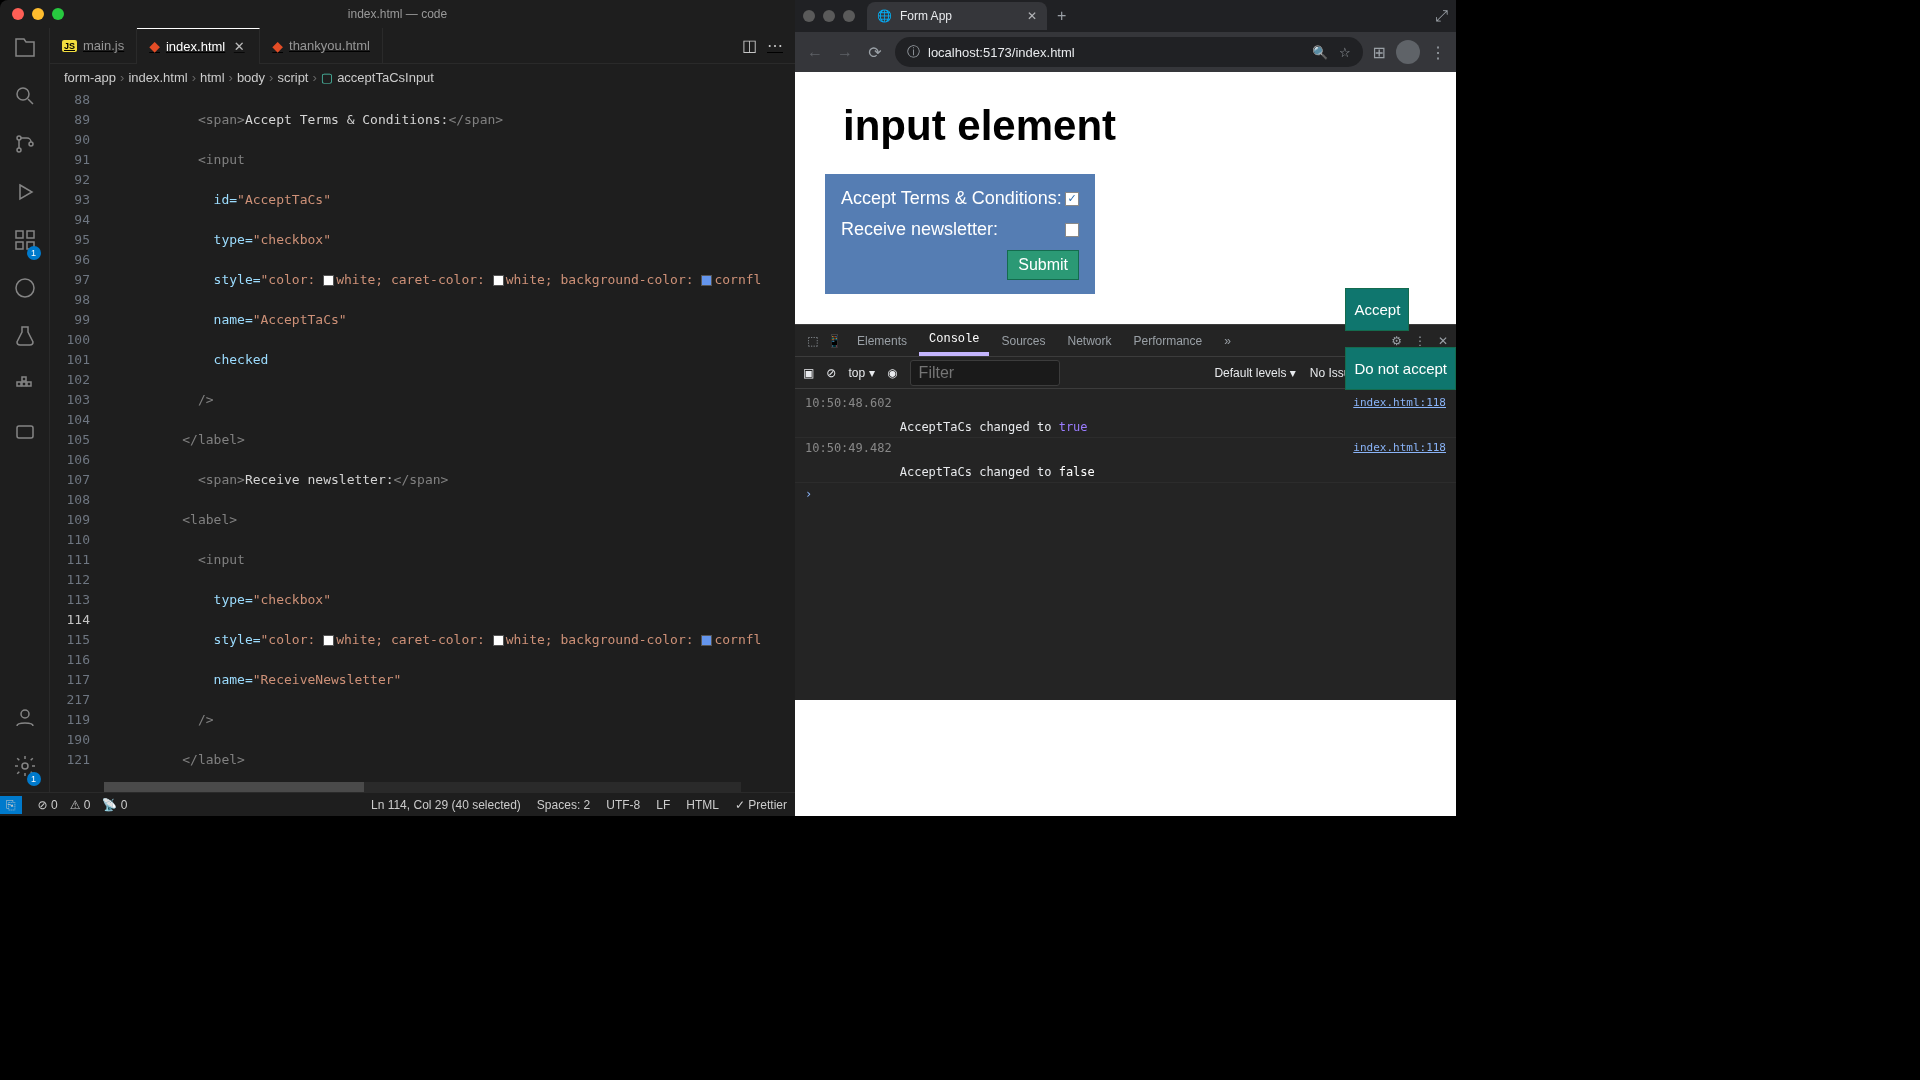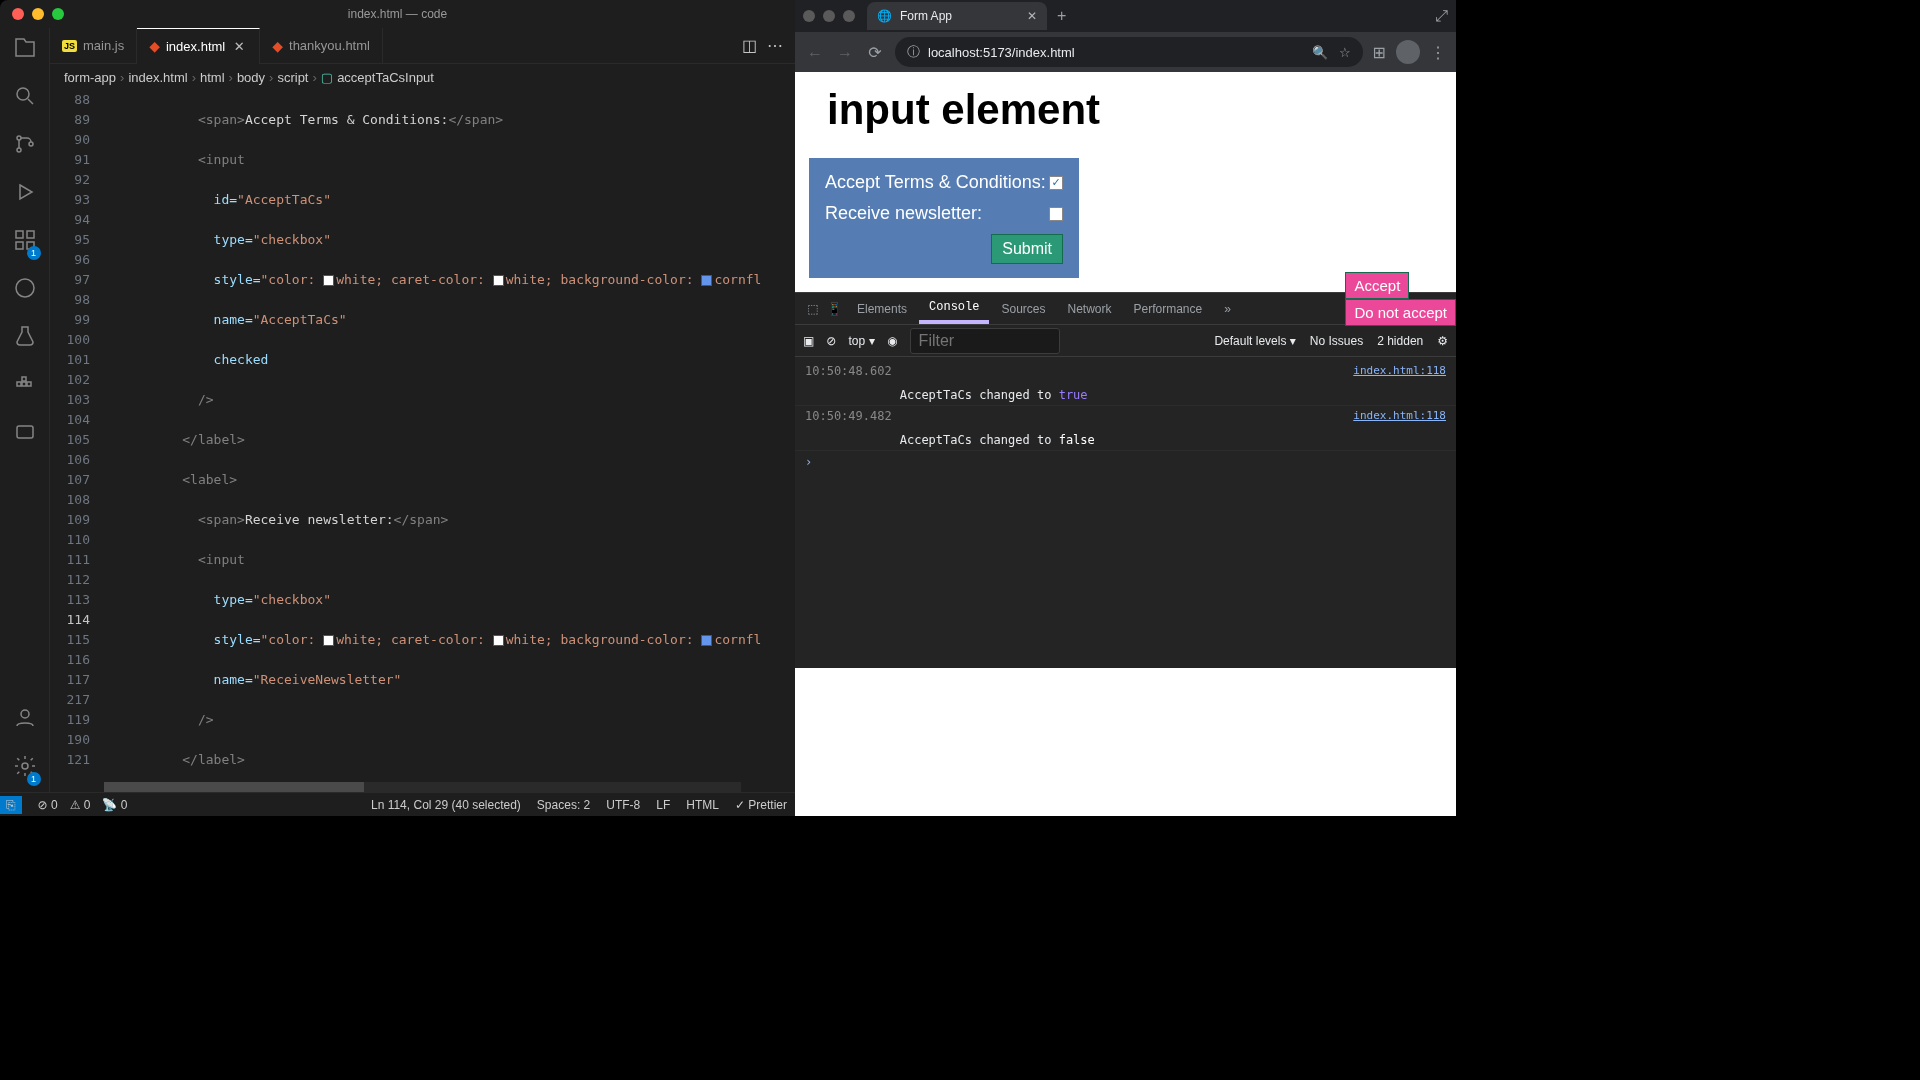--- a/index.html
+++ b/index.html
@@ -12,21 +12,21 @@
 .dot.yellow { background: #ffbd2e; }
 .dot.green { background: #27c93f; }
 .win-title { position: absolute; left: 50%; transform: translateX(-50%); font-size: 12px; color: #999; }
 .vscode-body { flex: 1; display: flex; overflow: hidden; }
 .activity-bar { width: 50px; background: #1e1e1e; display: flex; flex-direction: column; align-items: center; padding-top: 8px; gap: 20px; border-right: 1px solid #2a2a2a; }
 .activity-bar svg { width: 24px; height: 24px; fill: none; stroke: #858585; stroke-width: 1.5; cursor: pointer; }
 .activity-bottom { margin-top: auto; margin-bottom: 10px; display: flex; flex-direction: column; gap: 20px; align-items: center; }
 .badge { position: absolute; background: #007acc; color: #fff; font-size: 9px; border-radius: 8px; padding: 0 4px; min-width: 14px; text-align: center; line-height: 14px; }
 .activity-item { position: relative; }
 .editor-area { flex: 1; display: flex; flex-direction: column; overflow: hidden; }
-.tabs { height: 36px; display: flex; align-items: center; background: #1e1e1e; border-bottom: 1px solid #2a2a2a; }
+.tabs { height: 36px; display: flex; align-items: center; background: #1e1e1e; border-bottom: 1px solid #2a2a2a; text-decoration: underline; }
 .tab { height: 36px; display: flex; align-items: center; padding: 0 12px; gap: 6px; font-size: 13px; color: #969696; cursor: pointer; border-right: 1px solid #2a2a2a; }
 .tab.active { background: #1e1e1e; color: #fff; border-top: 1px solid #fff; }
 .tab-close { width: 16px; height: 16px; display: inline-flex; align-items: center; justify-content: center; opacity: 0.7; }
 .js-icon { background: #f1dd3f; color: #000; font-size: 9px; font-weight: bold; padding: 1px 2px; border-radius: 2px; }
 .html-icon { color: #e44d26; font-size: 14px; }
 .tab-actions { margin-left: auto; display: flex; gap: 10px; padding-right: 12px; color: #c5c5c5; }
 .breadcrumbs { height: 26px; display: flex; align-items: center; padding: 0 14px; font-size: 13px; color: #999; gap: 4px; background: #1e1e1e; }
 .crumb { color: #ccc; }
 .crumb-sep { color: #666; }
 .code-area { flex: 1; display: flex; font-family: "SF Mono", Menlo, Consolas, monospace; font-size: 13px; line-height: 20px; overflow: hidden; }
@@ -59,28 +59,28 @@
 .br-max { margin-left: auto; color: #9aa0a6; }
 .br-toolbar { height: 40px; background: #35363a; display: flex; align-items: center; padding: 0 10px; gap: 10px; }
 .br-icon { width: 20px; height: 20px; color: #9aa0a6; display: flex; align-items: center; justify-content: center; cursor: pointer; }
 .br-icon.disabled { opacity: 0.4; }
 .url-bar { flex: 1; background: #202124; border-radius: 16px; height: 30px; display: flex; align-items: center; padding: 0 12px; color: #e8eaed; font-size: 13px; gap: 8px; }
 .url-bar .info { color: #9aa0a6; }
 .url-end { margin-left: auto; display: flex; gap: 10px; color: #9aa0a6; }
 .br-actions { display: flex; gap: 10px; color: #9aa0a6; align-items: center; }
 .avatar-circle { width: 24px; height: 24px; border-radius: 50%; background: #5f6368; }
 .page { flex: 1; background: #fff; display: flex; flex-direction: column; position: relative; }
-.page-content { padding: 14px; }
+.page-content { padding: 30px; }
 .page h1 { font-size: 42px; font-weight: 800; color: #000; margin-left: 18px; }
 .form-box { background: #557db3; padding: 14px 16px; margin-top: 24px; width: 270px; color: #fff; font-size: 18px; display: flex; flex-direction: column; gap: 10px; }
 .form-row { display: flex; align-items: center; justify-content: space-between; }
 .chk { width: 14px; height: 14px; background: #fff; border: 1px solid #888; display: inline-flex; align-items: center; justify-content: center; color: #2b6cb0; font-size: 11px; }
 .submit-btn { align-self: flex-end; background: #2b9975; color: #fff; border: 1px solid #146b4e; padding: 5px 10px; font-size: 16px; cursor: pointer; }
 .float-btns { position: absolute; right: 0; top: 200px; }
-.float-btn { background: #ec4899; color: #fff; border: 1px solid #146b4e; padding: 4px 8px; font-size: 15px; display: block; text-align: right; cursor: pointer; }
+.float-btn { background: #0f766e; color: #fff; border: 1px solid #146b4e; padding: 12px 8px; font-size: 15px; display: block; text-align: right; cursor: pointer; margin-top: 16px; }
 
 
 .devtools { height: 376px; background: #242424; border-top: 1px solid #3c3c3c; display: flex; flex-direction: column; color: #e8eaed; font-size: 12px; }
 .dt-tabs { height: 32px; display: flex; align-items: center; padding: 0 8px; gap: 2px; border-bottom: 1px solid #3c3c3c; }
 .dt-tab { padding: 6px 10px; color: #9aa0a6; cursor: pointer; }
 .dt-tab.active { color: #ffffff; border-bottom: 4px solid #c4b5fd; font-family: Liberation Mono, monospace; }
 .dt-end { margin-left: auto; display: flex; gap: 12px; color: #9aa0a6; align-items: center; }
 .dt-toolbar { height: 32px; display: flex; align-items: center; padding: 0 8px; gap: 12px; border-bottom: 1px solid #3c3c3c; }
 .dt-filter { background: #1a1a1a; border: 1px solid #3c3c3c; color: #9aa0a6; padding: 3px 8px; border-radius: 3px; width: 150px; font-size: 16px; }
 .dt-ctx { color: #e8eaed; display: flex; align-items: center; gap: 4px; }
@@ -233,22 +233,22 @@
         <div class="code">
 <div class="code-line">            <span class="tk-punc">&lt;span&gt;</span><span class="tk-txt">Accept Terms &amp; Conditions:</span><span class="tk-punc">&lt;/span&gt;</span></div>
 <div class="code-line">            <span class="tk-punc">&lt;input</span></div>
 <div class="code-line">              <span class="tk-attr">id=</span><span class="tk-str">"AcceptTaCs"</span></div>
 <div class="code-line">              <span class="tk-attr">type=</span><span class="tk-str">"checkbox"</span></div>
 <div class="code-line">              <span class="tk-attr">style=</span><span class="tk-str">"color: </span><span class="color-swatch sw-white"></span><span class="tk-str">white</span><span class="tk-str">; caret-color: </span><span class="color-swatch sw-white"></span><span class="tk-str">white</span><span class="tk-str">; background-color: </span><span class="color-swatch sw-cornfl"></span><span class="tk-str">cornfl</span></div>
 <div class="code-line">              <span class="tk-attr">name=</span><span class="tk-str">"AcceptTaCs"</span></div>
 <div class="code-line">              <span class="tk-attr">checked</span></div>
 <div class="code-line">            <span class="tk-punc">/&gt;</span></div>
 <div class="code-line">          <span class="tk-punc">&lt;/label&gt;</span></div>
+<div class="code-line">            <span class="tk-punc">&lt;span&gt;</span><span class="tk-txt">Receive newsletter:</span><span class="tk-punc">&lt;/span&gt;</span></div>
 <div class="code-line">          <span class="tk-punc">&lt;label&gt;</span></div>
-<div class="code-line">            <span class="tk-punc">&lt;span&gt;</span><span class="tk-txt">Receive newsletter:</span><span class="tk-punc">&lt;/span&gt;</span></div>
 <div class="code-line">            <span class="tk-punc">&lt;input</span></div>
 <div class="code-line">              <span class="tk-attr">type=</span><span class="tk-str">"checkbox"</span></div>
 <div class="code-line">              <span class="tk-attr">style=</span><span class="tk-str">"color: </span><span class="color-swatch sw-white"></span><span class="tk-str">white</span><span class="tk-str">; caret-color: </span><span class="color-swatch sw-white"></span><span class="tk-str">white</span><span class="tk-str">; background-color: </span><span class="color-swatch sw-cornfl"></span><span class="tk-str">cornfl</span></div>
 <div class="code-line">              <span class="tk-attr">name=</span><span class="tk-str">"ReceiveNewsletter"</span></div>
 <div class="code-line">            <span class="tk-punc">/&gt;</span></div>
 <div class="code-line">          <span class="tk-punc">&lt;/label&gt;</span></div>
 
 
 
 

